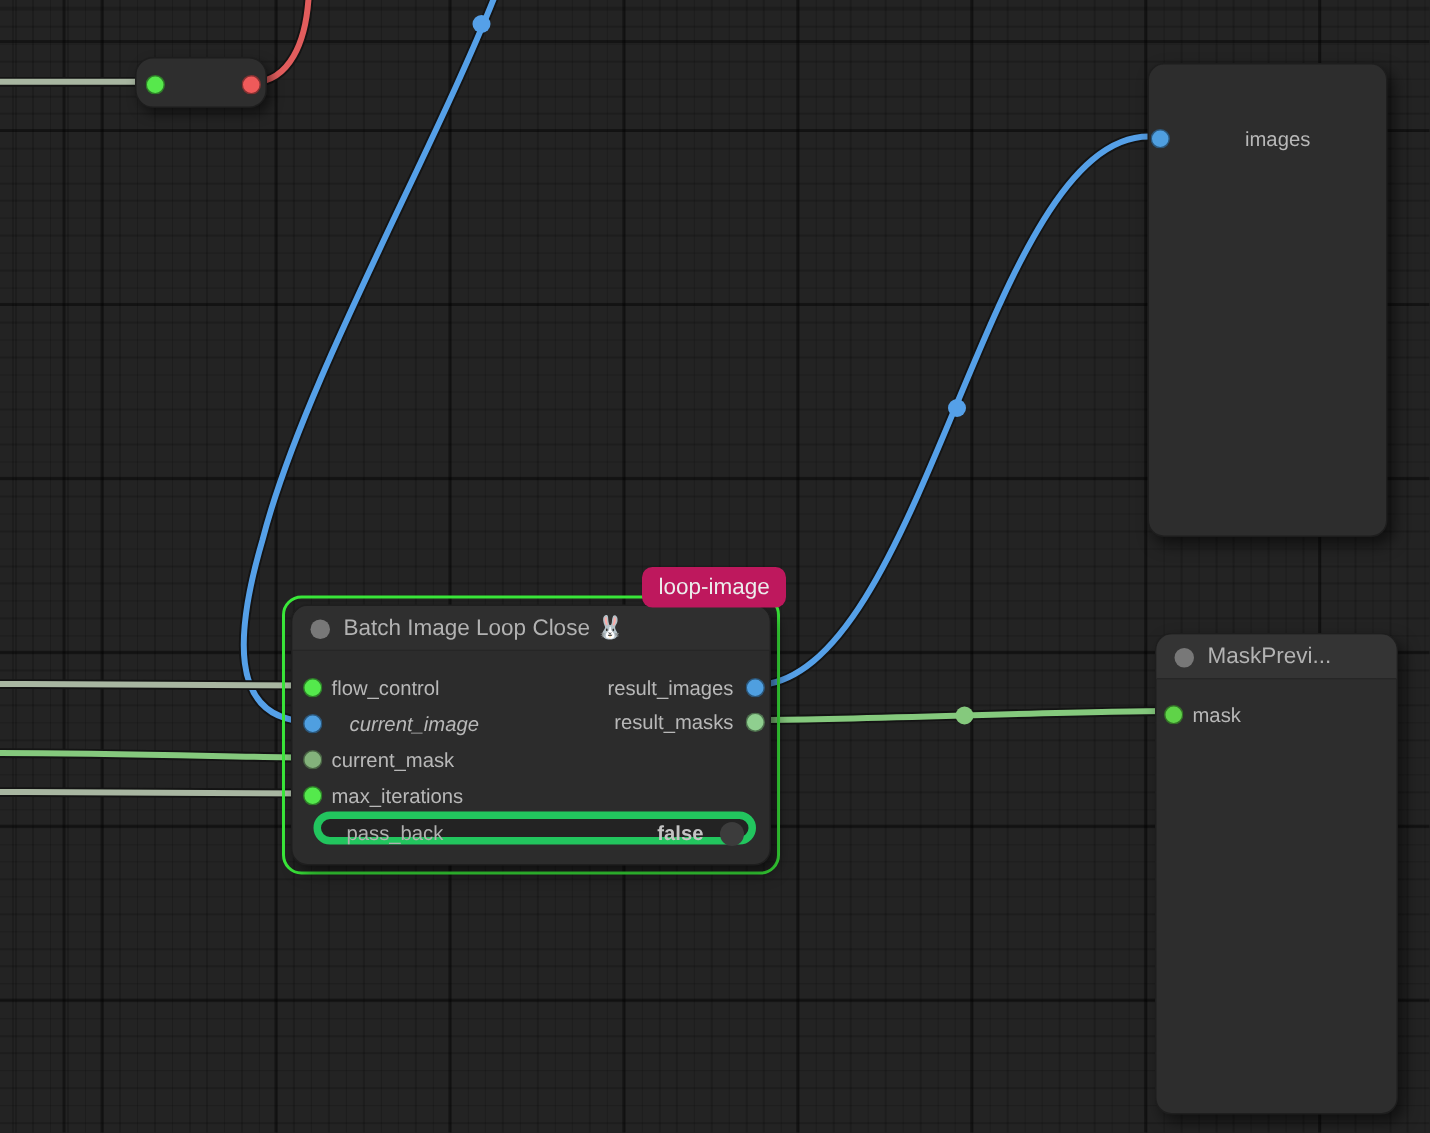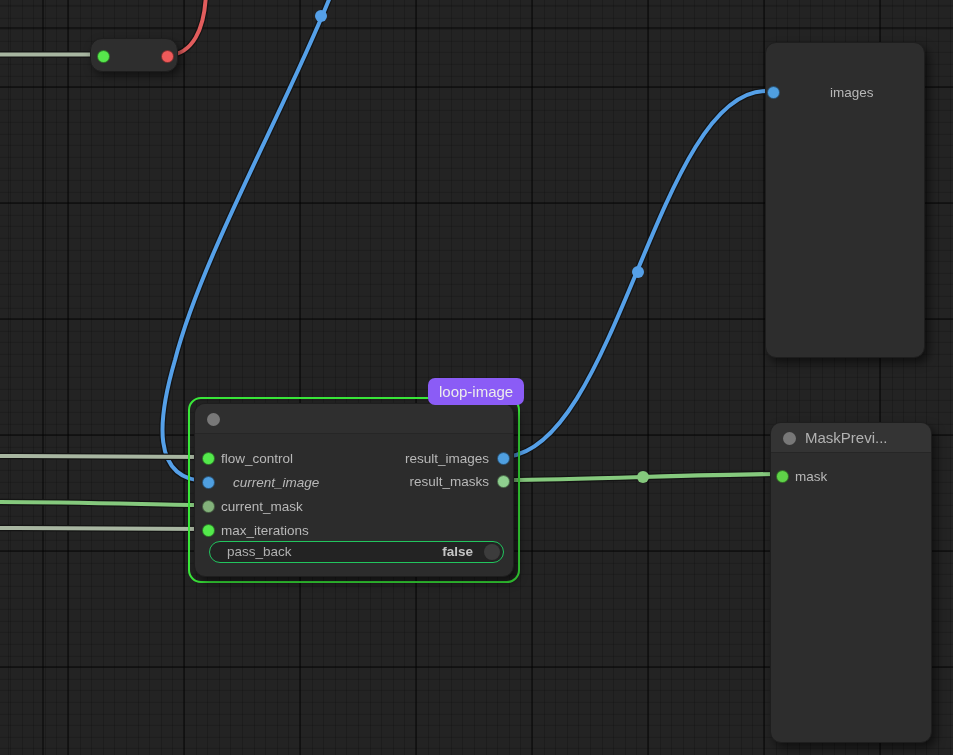--- a/index.html
+++ b/index.html
@@ -44,31 +44,31 @@
     position:absolute;width:11px;height:11px;border-radius:50%;
     border:1px solid rgba(0,0,0,0.45);box-sizing:content-box;z-index:5;
   }
   .slot-label{
     position:absolute;font-size:13.5px;color:#b8b8b8;white-space:nowrap;
     line-height:13.5px;
   }
   .slot-label.out{text-align:center;}
   .widget-pill{
     position:absolute;height:22px;border-radius:12px;background:#232323;
-    border:1px solid #22c55e;box-sizing:border-box;
+    border:5px solid #22c55e;box-sizing:border-box;
   }
   .widget-label{position:absolute;left:17px;top:0;line-height:20px;font-size:13.5px;color:#b0b0b0;}
   .widget-value{position:absolute;right:30px;top:0;line-height:20px;font-size:13.5px;color:#c4c4c4;font-weight:bold;}
   .widget-knob{
     position:absolute;right:3px;top:2px;width:16px;height:16px;border-radius:50%;
     background:#3c3c3c;
   }
   .badge{
     position:absolute;z-index:6;height:27px;line-height:27px;padding:0 11px;
-    border-radius:7px;background:#8b5cf6;color:#ececec;font-size:15px;
+    border-radius:7px;background:#be185d;color:#ececec;font-size:15px;
   }
   .link-dot{
     position:absolute;z-index:2;width:12px;height:12px;border-radius:50%;
   }
   .collapsed-node{
     position:absolute;z-index:3;border-radius:12px;background:#2e2e2e;
     border:1px solid #1d1d1d;box-shadow:3px 4px 8px rgba(0,0,0,0.5);box-sizing:border-box;
   }
 </style>
 </head>
@@ -109,20 +109,21 @@
   <div class="slot-dot" style="left: 6px; top: 11px; background-color: rgb(87, 232, 76);"></div>
   <div class="slot-dot" style="left: 70px; top: 11px; background-color: rgb(239, 90, 90);"></div>
 </div>
 
 <div class="sel-outline" style="left:188px;top:397px;width:332px;height:186px;"></div>
 <div class="badge" style="left:428px;top:378px;">loop-image</div>
 
 <div class="node main-node" style="left:194px;top:403px;width:320px;height:174px;">
   <div class="node-title">
     <div class="title-dot"></div>
+    <div class="title-text">Batch Image Loop Close 🐰</div>
   </div>
 
   <div class="slot-dot" style="left: 7px; top: 48px; background-color: rgb(84, 233, 76);"></div>
   <div class="slot-label" style="left:26px;top:48px;">flow_control</div>
 
   <div class="slot-dot" style="left: 7px; top: 72px; background-color: rgb(79, 159, 224);"></div>
   <div class="slot-label" style="left:38px;top:72px;font-style:italic;">current_image</div>
 
   <div class="slot-dot" style="left: 7px; top: 96px; background-color: rgb(131, 178, 123);"></div>
   <div class="slot-label" style="left:26px;top:96px;">current_mask</div>

